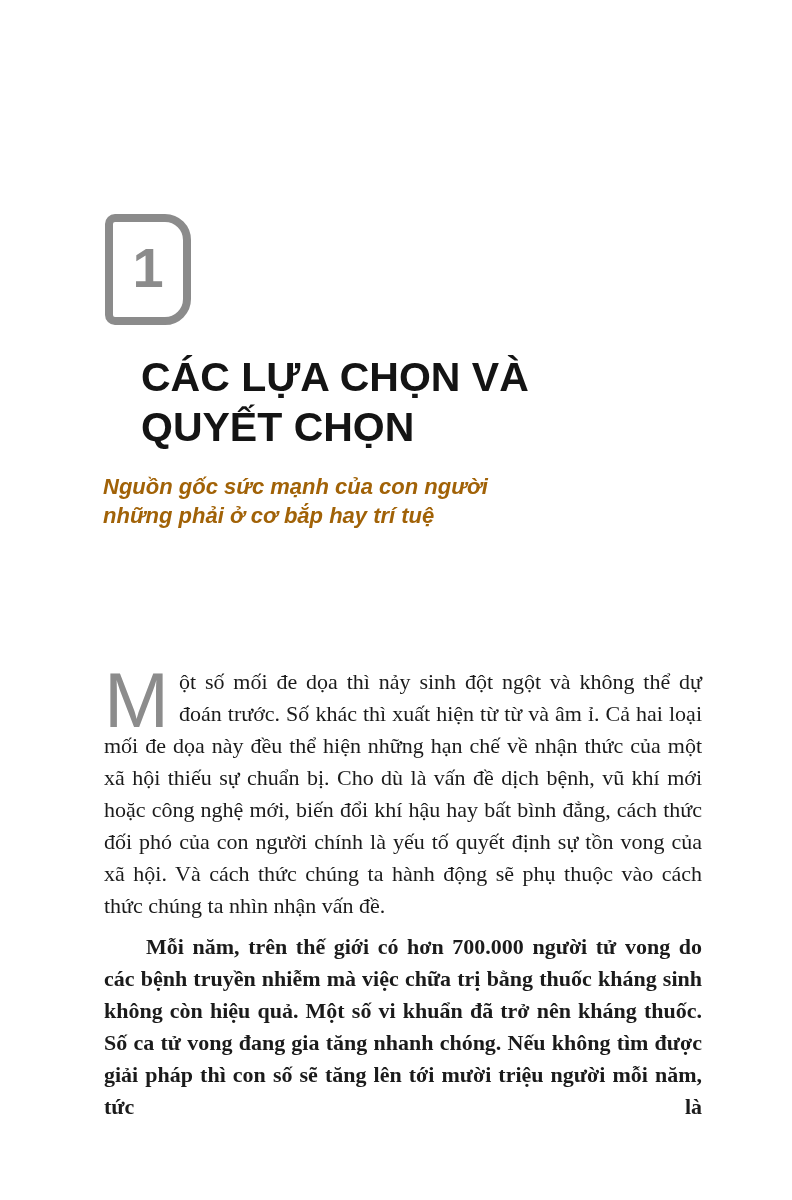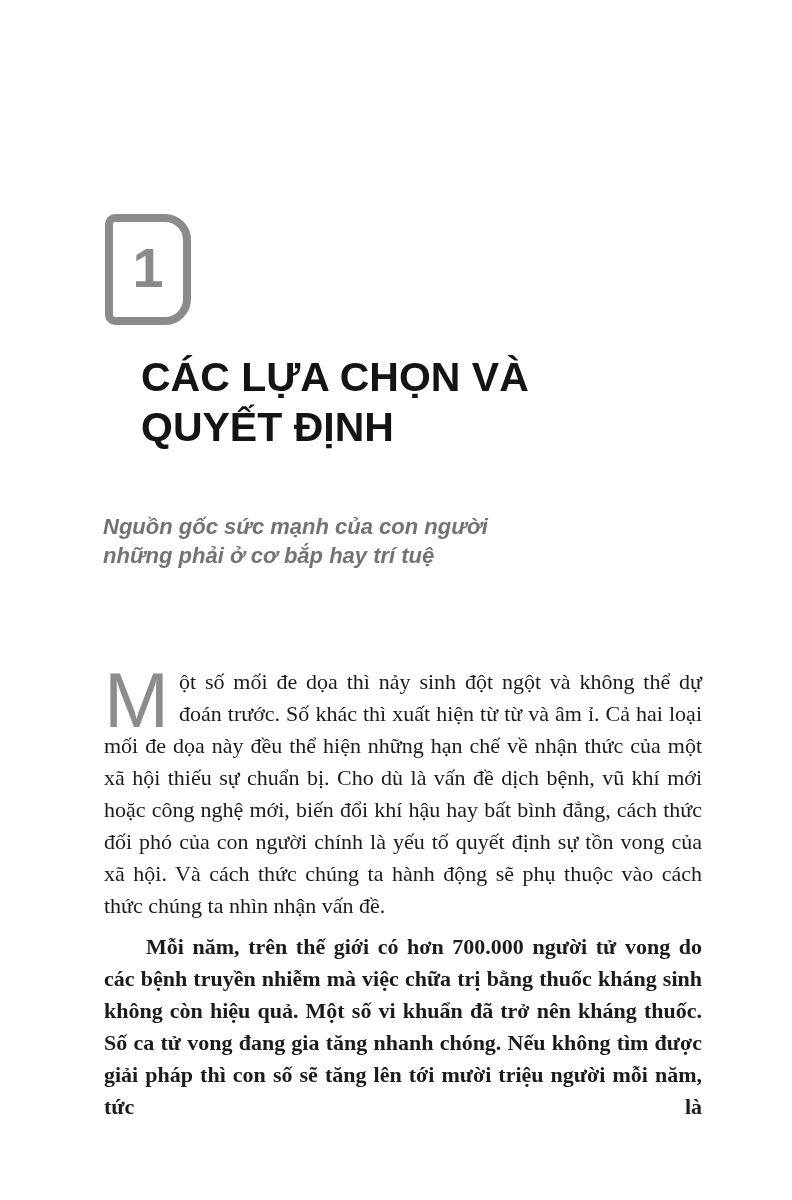--- a/index.html
+++ b/index.html
@@ -50,22 +50,21 @@
   }
   .chapter-subtitle {
     position: absolute;
     left: 103px;
     top: 472px;
     font-family: "Liberation Sans", "DejaVu Sans", sans-serif;
     font-weight: 700;
     font-style: italic;
     font-size: 22px;
     line-height: 29px;
-    color: #737373;
-    margin-top: 40px;
+    color: #a16207;
   }
   .body-text {
     position: absolute;
     left: 104px;
     top: 666px;
     width: 598px;
     font-size: 22px;
     line-height: 32px;
     text-align: justify;
   }
@@ -92,21 +91,21 @@
 <body>
 
 <div class="page">
 
   <div class="chapter-box">
     <span class="chapter-number">1</span>
   </div>
 
   <div class="chapter-title">
     <div>CÁC LỰA CHỌN VÀ</div>
-    <div>QUYẾT ĐỊNH</div>
+    <div>QUYẾT CHỌN</div>
   </div>
 
   <div class="chapter-subtitle">
     <div>Nguồn gốc sức mạnh của con người</div>
     <div>những phải ở cơ bắp hay trí tuệ</div>
   </div>
 
   <div class="body-text">
     <p>
       <span class="drop-cap">M</span><span>ột số mối đe dọa thì nảy sinh đột ngột và không thể dự đoán trước. Số khác thì xuất hiện từ từ và âm ỉ. Cả hai loại mối đe dọa này đều thể hiện những hạn chế về nhận thức của một xã hội thiếu sự chuẩn bị. Cho dù là vấn đề dịch bệnh, vũ khí mới hoặc công nghệ mới, biến đổi khí hậu hay bất bình đẳng, cách thức đối phó của con người chính là yếu tố quyết định sự tồn vong của xã hội. Và cách thức chúng ta hành động sẽ phụ thuộc vào cách thức chúng ta nhìn nhận vấn đề.</span>

